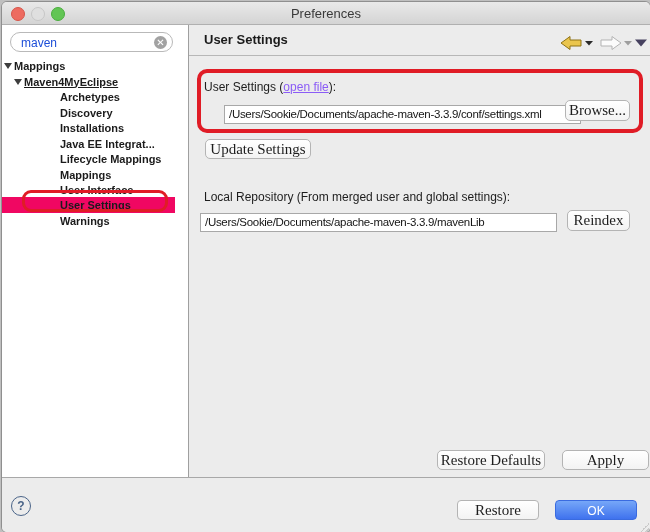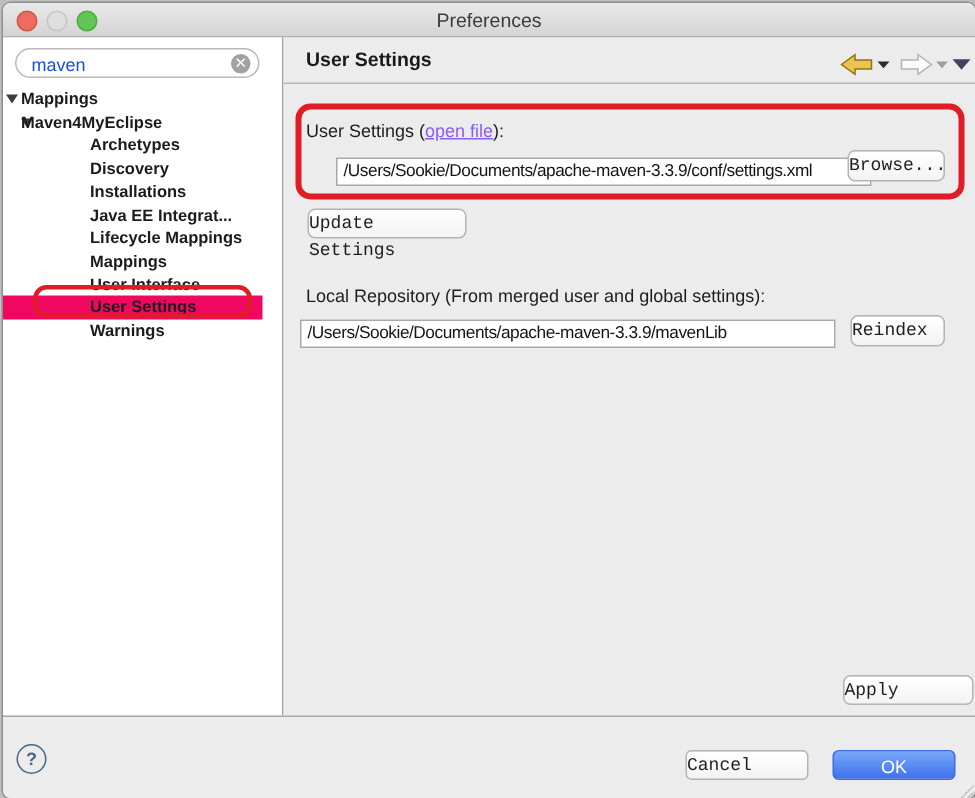--- a/index.html
+++ b/index.html
@@ -21,43 +21,43 @@
                 border:1px solid #b9b9b9;border-radius:11px;box-sizing:border-box;}
   #search-text{position:absolute;left:10px;top:3px;font-size:12px;color:#1d4ed8;}
   #search-clear{position:absolute;right:5px;top:3px;width:13px;height:13px;border-radius:50%;
                 background:#a2a2a2;color:#fff;font-size:10px;line-height:13px;text-align:center;}
   .tree-row{position:absolute;left:0;width:186px;height:16px;font-size:11px;font-weight:700;
             color:#1b1b1b;line-height:16px;white-space:nowrap;}
   .tree-row .tri{position:absolute;top:5px;width:0;height:0;border-left:4.5px solid transparent;
                  border-right:4.5px solid transparent;border-top:6px solid #3e3e3e;}
   .lvl0 .lbl{position:absolute;left:12px;}
   .lvl0 .tri{left:2px;}
-  .lvl1 .lbl{position:absolute;left:12px;}
+  .lvl1 .lbl{position:absolute;left:22px;text-decoration:underline;}
   .lvl1 .tri{left:12px;}
   .lvl2 .lbl{position:absolute;left:58px;}
   .tree-row.sel{background:#f00762;width:173px;}
   #sel-ring{position:absolute;left:20px;top:165px;width:140px;height:16px;
             border:3.5px solid #e01c26;border-radius:9px;pointer-events:none;}
   
   #main{position:absolute;left:187px;top:23px;width:461px;height:452px;background:#ececec;}
   #panel-title{position:absolute;left:15px;top:7px;font-size:13px;font-weight:700;color:#1a1a1a;}
   #nav-icons{position:absolute;right:2px;top:8px;}
   #header-sep{position:absolute;left:0;top:30px;width:461px;height:1px;background:#b7b7b7;}
   #ring1{position:absolute;left:8px;top:44px;width:438px;height:56px;
          border:4px solid #e01c26;border-radius:10px;pointer-events:none;}
   .field-label{position:absolute;font-size:12px;color:#1d1d1d;}
   #us-label{left:15px;top:55px;}
   #us-label a{color:#8b5cf6;text-decoration:underline;}
   .text-field{position:absolute;height:17px;background:#fff;border:1px solid #a8a8a8;
               font-size:11.5px;letter-spacing:-0.3px;color:#141414;line-height:17px;
               padding:0 0 0 4px;overflow:hidden;white-space:nowrap;box-sizing:content-box;}
   #us-field{left:11px;top:80px;width:351px;margin-left:24px;}
   .btn{position:absolute;background:linear-gradient(#ffffff,#f3f3f3);border:1px solid #b4b4b4;
-       border-radius:5px;font-size:12px;color:#1d1d1d;text-align:left;box-sizing:border-box;
-       font-family:Liberation Mono, monospace;}
+       border-radius:5px;font-size:15px;color:#1d1d1d;text-align:center;box-sizing:border-box;
+       font-family:Liberation Serif, serif;}
   #browse-btn{left:376px;top:75px;width:65px;height:21px;line-height:19px;}
   #update-btn{left:16px;top:114px;width:106px;height:20px;line-height:18px;}
   #lr-label{left:15px;top:165px;}
   #lr-field{left:11px;top:188px;width:351px;}
   #reindex-btn{left:378px;top:185px;width:63px;height:21px;line-height:19px;}
   #restore-btn{left:248px;top:425px;width:108px;height:20px;line-height:18px;}
   #apply-btn{left:373px;top:425px;width:87px;height:20px;line-height:18px;}
   
   #footer{position:absolute;left:0;top:475px;width:648px;height:55px;background:#ececec;
           border-top:1px solid #a8a8a8;}
@@ -146,23 +146,24 @@
       <span>User Settings (</span><a href="#">open file</a><span>):</span>
     </div>
     <div id="us-field" class="text-field">/Users/Sookie/Documents/apache-maven-3.3.9/conf/settings.xml</div>
     <div id="browse-btn" class="btn">Browse...</div>
     <div id="update-btn" class="btn">Update Settings</div>
 
     <div id="lr-label" class="field-label">Local Repository (From merged user and global settings):</div>
     <div id="lr-field" class="text-field">/Users/Sookie/Documents/apache-maven-3.3.9/mavenLib</div>
     <div id="reindex-btn" class="btn">Reindex</div>
 
+    <div id="restore-btn" class="btn">Restore Defaults</div>
     <div id="apply-btn" class="btn">Apply</div>
   </div>
 
   <div id="footer">
     <div id="help-btn">?</div>
-    <div id="cancel-btn" class="btn">Cancel</div>
+    <div id="cancel-btn" class="btn">Restore</div>
     <div id="ok-btn">OK</div>
     <div id="resize-grip"></div>
   </div>
 
 </div>
 
 </body></html>

